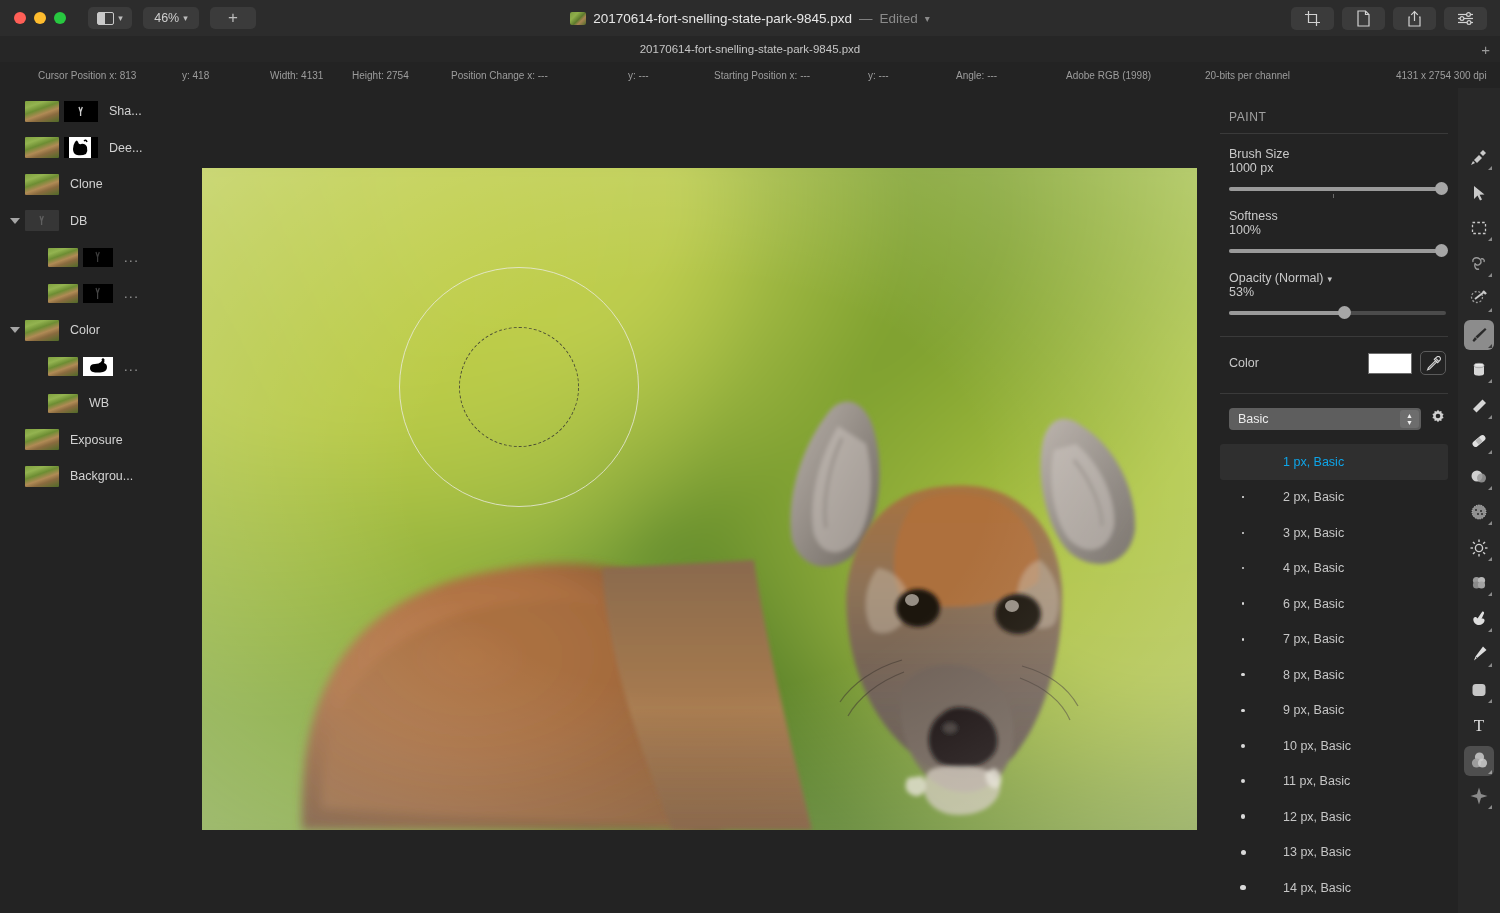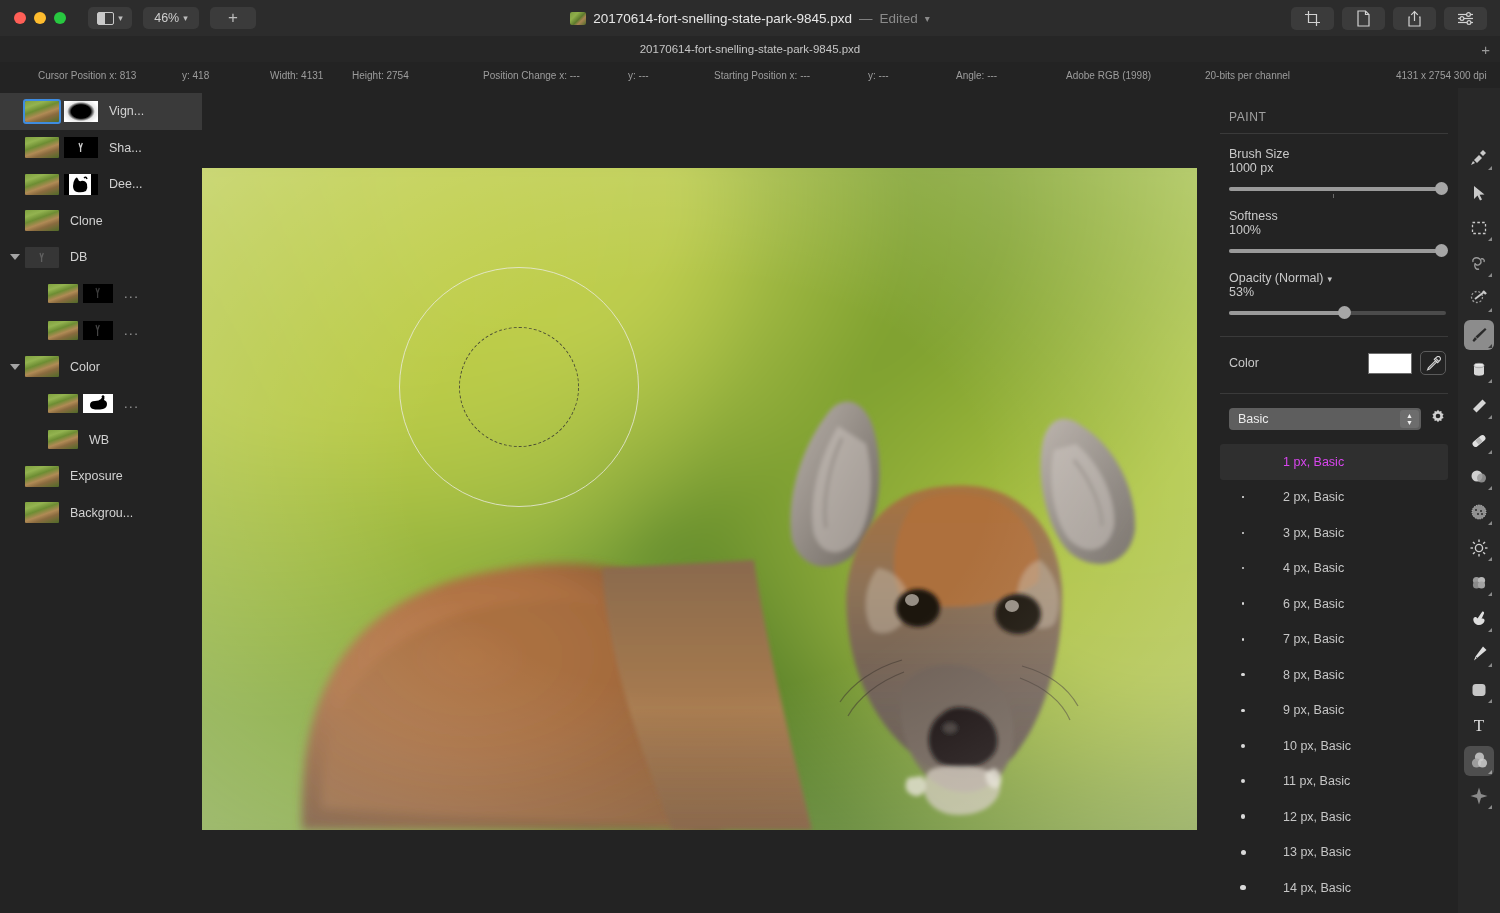--- a/index.html
+++ b/index.html
@@ -198,21 +198,21 @@
 
   .brushlist { margin-top: 14px; }
   .brushitem {
     height: 35.5px; display: flex; align-items: center;
     padding-left: 9px; border-radius: 3px;
   }
   .brushitem.selected { background: #2f2f2f; }
   .dotwrap { width: 28px; display: flex; justify-content: center; align-items: center; flex: 0 0 auto; }
   .bdot { border-radius: 50%; background: #d9d9d9; }
   .brushlabel { color: #c6c6c6; font-size: 12.5px; margin-left: 26px; }
-  .brushitem.selected .brushlabel { color: #d946ef; }
+  .brushitem.selected .brushlabel { color: #0ea5e9; }
 
   
   .toolbar {
     position: absolute; top: 88px; left: 1458px; width: 42px; height: 825px;
     background: #282828;
     display: flex; flex-direction: column; align-items: center; padding-top: 54px;
   }
   .tool {
     width: 30px; height: 30px; margin-bottom: 5.5px; border-radius: 6px;
     display: flex; align-items: center; justify-content: center; position: relative;
@@ -292,38 +292,32 @@
   <div class="tabbar">
     <span class="tab-label">20170614-fort-snelling-state-park-9845.pxd</span>
     <span class="tab-plus">+</span>
   </div>
 
   <div class="infobar">
     <span class="info-item" style="left:38px">Cursor Position x: 813</span>
     <span class="info-item" style="left:182px">y: 418</span>
     <span class="info-item" style="left:270px">Width: 4131</span>
     <span class="info-item" style="left:352px">Height: 2754</span>
-    <span class="info-item" style="left:483px">Position Change x: ---</span>
+    <span class="info-item" style="left:451px">Position Change x: ---</span>
     <span class="info-item" style="left:628px">y: ---</span>
     <span class="info-item" style="left:714px">Starting Position x: ---</span>
     <span class="info-item" style="left:868px">y: ---</span>
     <span class="info-item" style="left:956px">Angle: ---</span>
     <span class="info-item" style="left:1066px">Adobe RGB (1998)</span>
     <span class="info-item" style="left:1205px">20-bits per channel</span>
     <span class="info-item" style="left:1396px">4131  x 2754 300 dpi</span>
   </div>
 
   <div class="layers">
 
-    <div class="layer-row selected">
-      <div class="disc none"></div>
-      <div class="thumb sel"></div>
-      <div class="mask vignette"></div>
-      <span class="layer-name">Vign...</span>
-    </div>
 
     <div class="layer-row">
       <div class="disc none"></div>
       <div class="thumb"></div>
       <div class="mask">
         <svg width="34" height="21" viewBox="0 0 34 21">
           <path d="M15 6 L16.6 11 L18.3 6 M16.6 11 L16.6 15" stroke="#cfcfcf" stroke-width="1.3" fill="none"></path>
         </svg>
       </div>
       <span class="layer-name">Sha...</span>

